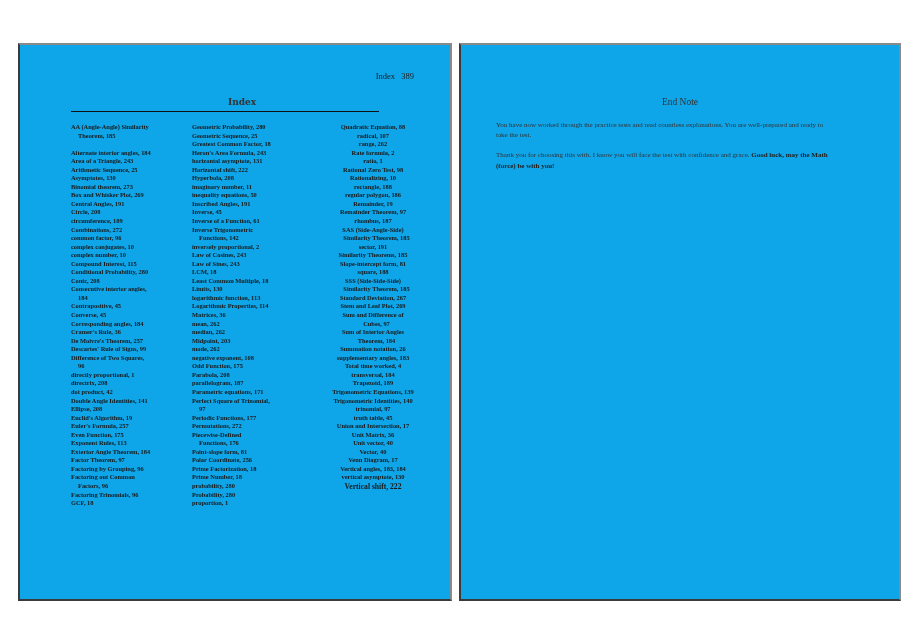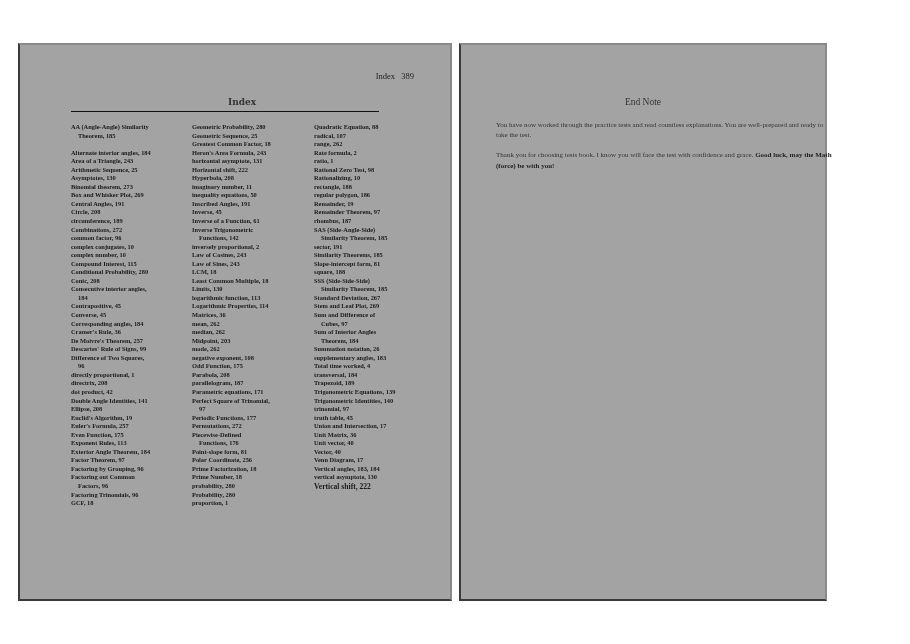--- a/index.html
+++ b/index.html
@@ -1,27 +1,27 @@
 <!DOCTYPE html>
 <html><head>
 <meta charset="utf-8">
 <style>
   html, body { margin: 0; padding: 0; }
   body {
     width: 910px; height: 644px; background: #ffffff; position: relative; overflow: hidden;
     font-family: "DejaVu Serif", "Liberation Serif", serif; color: #1a1a1a;
   }
   .page {
-    position: absolute; top: 43px; height: 558px; background: #a3a3a3;
+    position: absolute; top: 43px; height: 558px; background: #0ea5e9;
     border-left: 2px solid #3a3a3a; border-bottom: 2px solid #3a3a3a;
     border-top: 2px solid #8a8a8a; border-right: 2px solid #8a8a8a;
     box-sizing: border-box;
   }
   #page-left { left: 18px; width: 434px; }
-  #page-right { left: 459px; width: 368px; }
+  #page-right { left: 459px; width: 442px; }
   .running-head {
     position: absolute; top: 26px; right: 36px;
     font-family: "Liberation Serif", serif; font-size: 8.5px; color: #222;
     word-spacing: 4px;
   }
   .index-title {
     position: absolute; top: 52px; left: 0; width: 100%; text-align: left;
     font-family: "DejaVu Serif", serif; font-weight: bold; font-size: 9px; color: #333;
   }
   .index-title span { position: absolute; left: 208px; }
@@ -32,21 +32,21 @@
   .columns {
     position: absolute; top: 78px; left: 51px; width: 330px; height: 400px;
   }
   .col {
     position: absolute; top: 0; width: 118px;
     font-family: "Liberation Serif", serif; font-weight: bold; font-size: 6.4px;
     line-height: 8.55px; color: #1a1a1a;
   }
   #col-1 { left: 0; }
   #col-2 { left: 121px; }
-  #col-3 { left: 243px; }
+  #col-3 { left: 243px; text-align: center; }
   .entry { white-space: nowrap; }
   .entry .cont { padding-left: 7px; display: block; }
   .entry.gap { margin-bottom: 8.55px; }
   .entry.big { font-size: 7.6px; line-height: 9px; }
   .endnote-title {
     position: absolute; top: 52px; left: 0; width: 100%; text-align: center;
     font-family: "Liberation Serif", serif; font-size: 9.5px; color: #333;
   }
   .endnote-body {
     position: absolute; top: 75px; left: 35px; width: 340px;
@@ -198,16 +198,16 @@
   </div>
 </div>
 
 <div class="page" id="page-right">
   <div class="endnote-title">End Note</div>
   <div class="endnote-body">
     <p>
       <span>You have now worked through the practice tests and read countless explanations. You are well-prepared and ready to take the test.</span>
     </p>
     <p>
-      <span>Thank you for choosing tests book. I know you will face the test with confidence and grace. </span><b>Good luck, may the Math (force) be with you!</b>
+      <span>Thank you for choosing this with. I know you will face the test with confidence and grace. </span><b>Good luck, may the Math (force) be with you!</b>
     </p>
   </div>
 </div>
 
 </body></html>

